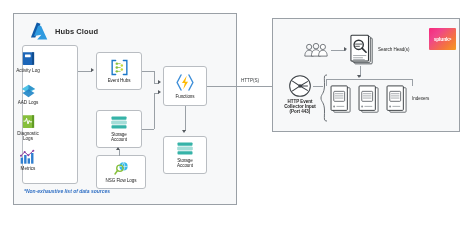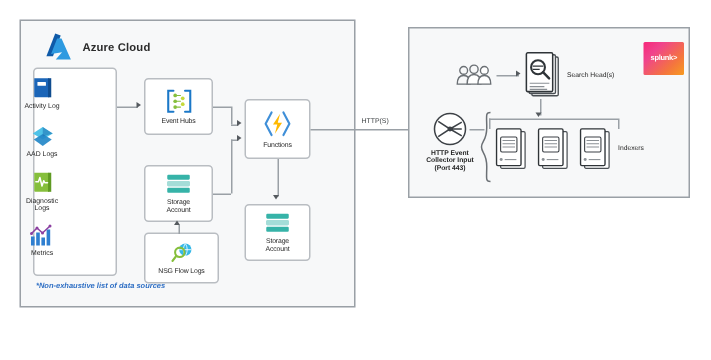--- a/index.html
+++ b/index.html
@@ -72,21 +72,21 @@
 <div class="canvas">
 
   <div class="panel" id="azure-panel"></div>
 
   <div style="position:absolute;left:28px;top:20px;width:22px;height:22px;">
     <svg width="22" height="22" viewBox="0 0 24 24">
       <path d="M9.6 2.6 L3.2 19.0 L8.0 19.0 L13.6 4.0 Z" fill="#0f5aa8"></path>
       <path d="M11.0 6.2 L6.6 17.4 L14.6 16.2 L10.0 21.4 L21.0 21.4 L14.2 6.2 Z" fill="#2e9ae0"></path>
     </svg>
   </div>
-  <div class="panel-title" style="left:55px;top:27px;">Azure Cloud</div>
+  <div class="panel-title" style="left:55px;top:27px;">Hubs Cloud</div>
 
   <div id="datasource-group"></div>
 
   <div class="ds-item" style="top:50px;">
     <svg width="17" height="17" viewBox="0 0 24 24">
       <path d="M4 3 h13 a1 1 0 0 1 1 1 v17 h-13 a1 1 0 0 1 -1 -1 Z" fill="#1b65b8"></path>
       <path d="M17 3 h3 v18 h-3 Z" fill="#0f4c8f"></path>
       <rect x="7" y="6.5" width="8" height="3.6" rx=".5" fill="#ffffff"></rect>
     </svg>
     <div class="lbl">Activity Log</div>

